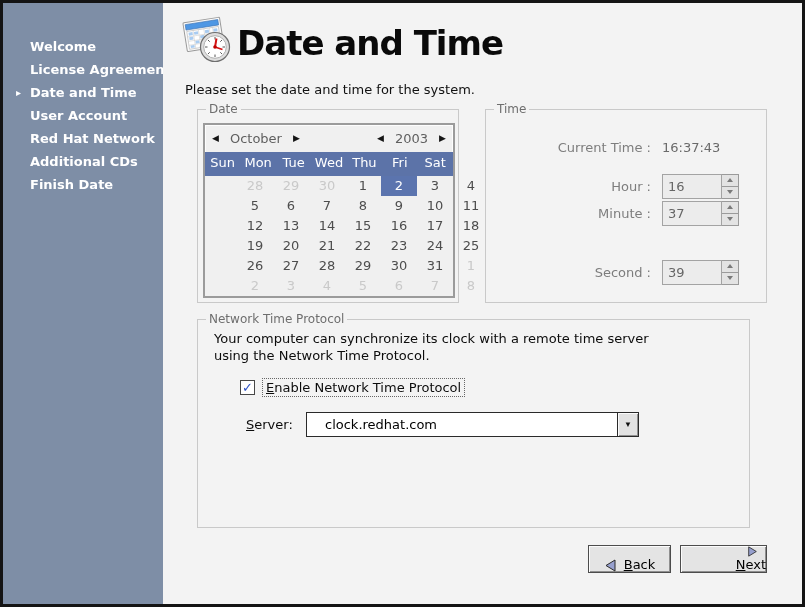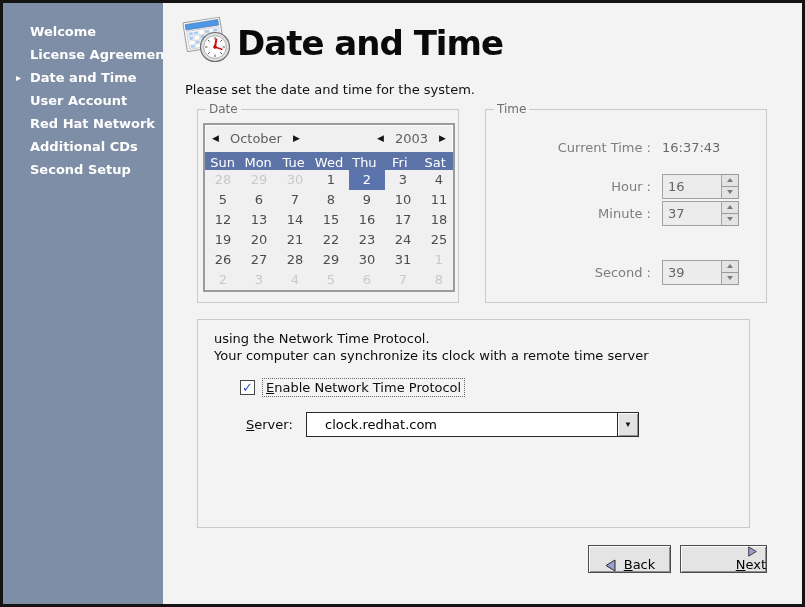--- a/index.html
+++ b/index.html
@@ -1,20 +1,20 @@
 <!DOCTYPE html>
 <html><head>
 <meta charset="utf-8">
 <style>
   * { margin:0; padding:0; box-sizing:border-box; }
   html,body { width:805px; height:607px; font-family:"DejaVu Sans","Liberation Sans",sans-serif; background:#fff; overflow:hidden; }
   .window { position:absolute; left:0; top:0; width:805px; height:607px; border:3px solid #141414; background:#f3f3f3; }
 
   
-  .sidebar { position:absolute; left:0; top:0; bottom:0; width:160px; background:#7e8ea6; padding-top:17px; }
+  .sidebar { position:absolute; left:0; top:0; bottom:0; width:160px; background:#7e8ea6; padding-top:32px; }
   .side-item { position:relative; height:23px; line-height:23px; padding-left:27px; color:#fff; font-size:13px; font-weight:bold; cursor:pointer; white-space:nowrap; }
   .side-arrow { position:absolute; left:13px; top:0; font-size:10px; font-weight:normal; }
 
   
   .main { position:absolute; left:160px; top:0; right:0; bottom:0; background:#f3f3f3; }
   .hdr-icon { position:absolute; left:18px; top:10px; }
   .page-title { position:absolute; left:74px; top:20px; font-size:34px; font-weight:bold; color:#0a0a0a; letter-spacing:-1px; }
   .page-subtitle { position:absolute; left:22px; top:79px; font-size:13px; color:#111; }
 
   
@@ -24,22 +24,22 @@
   .time-fs { left:322px; top:106px; width:282px; height:194px; }
   .ntp-fs  { left:34px; top:316px; width:553px; height:209px; }
 
   
   .calendar { position:absolute; left:5px; top:13px; width:252px; border:2px solid #9b9b9b; box-shadow:inset 0 0 0 1px #fdfdfd; background:#f0f0f0; }
   .cal-nav { display:flex; align-items:center; height:27px; padding:0 7px; }
   .nav-arrow { font-size:9px; color:#141414; cursor:pointer; line-height:27px; }
   .cal-month, .cal-year { color:#5f5f5f; font-size:13px; margin:0 11px; }
   .spacer { flex:1; }
   .cal-dow-row { display:flex; background:#5c73a8; }
-  .cal-dow { width:36px; height:18px; line-height:22px; text-align:center; color:#fff; font-size:13px; }
-  .cal-grid { display:grid; grid-template-columns:repeat(7,36px); background:#f0f0f0; }
+  .cal-dow { width:36px; height:24px; line-height:22px; text-align:center; color:#fff; font-size:13px; }
+  .cal-grid { display:grid; grid-template-columns:repeat(7,36px); background:#f0f0f0;padding-left:32px; }
   .cal-day { height:20px; line-height:20px; text-align:center; font-size:13px; color:#4d4d4d; cursor:pointer; }
   .cal-day.muted { color:#c9c9c9; }
   .cal-day.selected { background:#5b74ae; color:#fff; }
 
   
   .time-row { position:absolute; left:0; display:flex; align-items:center; }
   .time-label { width:165px; text-align:right; margin-right:11px; font-size:13px; color:#7d7d7d; }
   .time-value { font-size:13px; color:#6a6a6a; }
   .spinbox { display:flex; }
   .spinfield { width:60px; height:25px; line-height:23px; background:#ececec; border:1px solid #a3a3a3; font-size:13px; color:#666; padding-left:5px; }
@@ -74,21 +74,21 @@
 
 <div class="window">
 
   <div class="sidebar" id="sidebar-nav">
       <div class="side-item"><span>Welcome</span></div>
       <div class="side-item"><span>License Agreement</span></div>
       <div class="side-item"><span class="side-arrow">▸</span><span>Date and Time</span></div>
       <div class="side-item"><span>User Account</span></div>
       <div class="side-item"><span>Red Hat Network</span></div>
       <div class="side-item"><span>Additional CDs</span></div>
-      <div class="side-item"><span>Second Setup</span></div>
+      <div class="side-item"><span>Finish Date</span></div>
     </div>
 
   <div class="main">
 
     <div class="hdr-icon">
       <svg width="52" height="52" viewBox="0 0 52 52">
         <g transform="rotate(-9 22 22)">
           <rect x="4" y="7" width="37" height="29" rx="1" fill="#fafafa" stroke="#9a9a9a"></rect>
           <rect x="6" y="9" width="33" height="5.5" fill="#4e97e4" stroke="#3a6fb0" stroke-width="0.6"></rect>
           <rect x="6.5" y="16" width="32" height="18" fill="#ffffff" stroke="#b5b5b5" stroke-width="0.6"></rect>
@@ -249,23 +249,24 @@
               </button>
             <button class="spin-btn">
                 <i class="tri-dn"></i>
               </button>
           </span>
         </span>
       </div>
     </div>
 
     <div class="fs ntp-fs">
+      <span class="fs-legend">Network Time Protocol</span>
       <div class="ntp-desc">
+        <div>Your computer can synchronize its clock with a remote time server</div>
         <div>using the Network Time Protocol.</div>
-        <div>Your computer can synchronize its clock with a remote time server</div>
       </div>
       <div class="ntp-check-row">
         <span class="checkbox">
           <span class="checkmark">✓</span>
         </span>
         <span class="check-label"><span class="u">E</span><span>nable Network Time Protocol</span></span>
       </div>
       <div class="server-row">
         <span class="server-label"><span class="u">S</span><span>erver:</span></span>
         <span class="combo">

